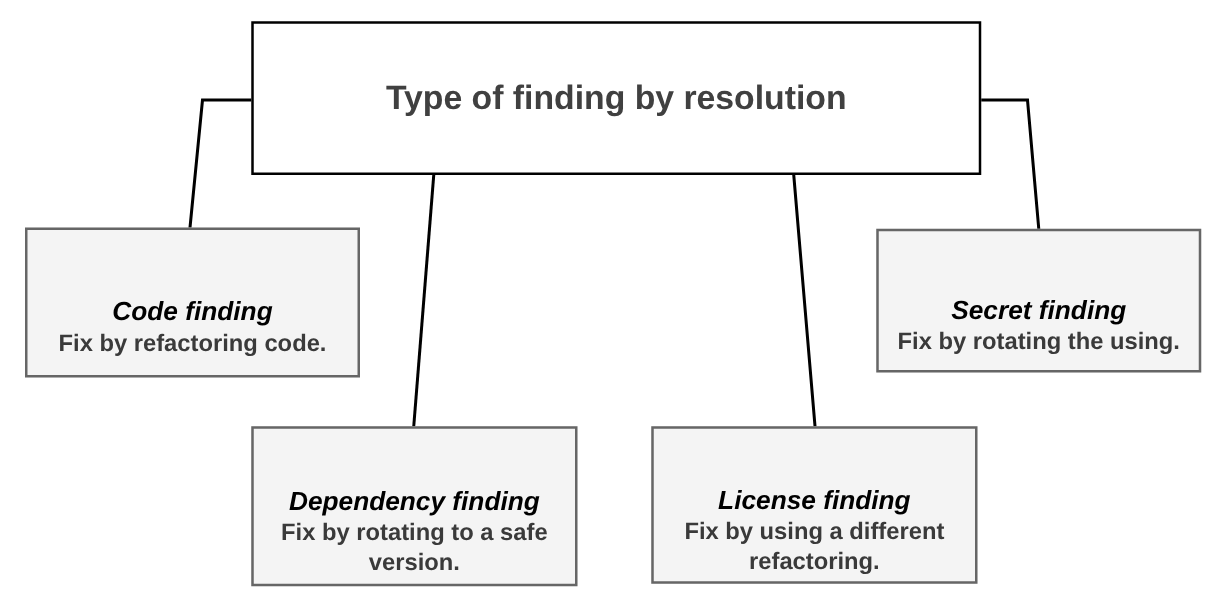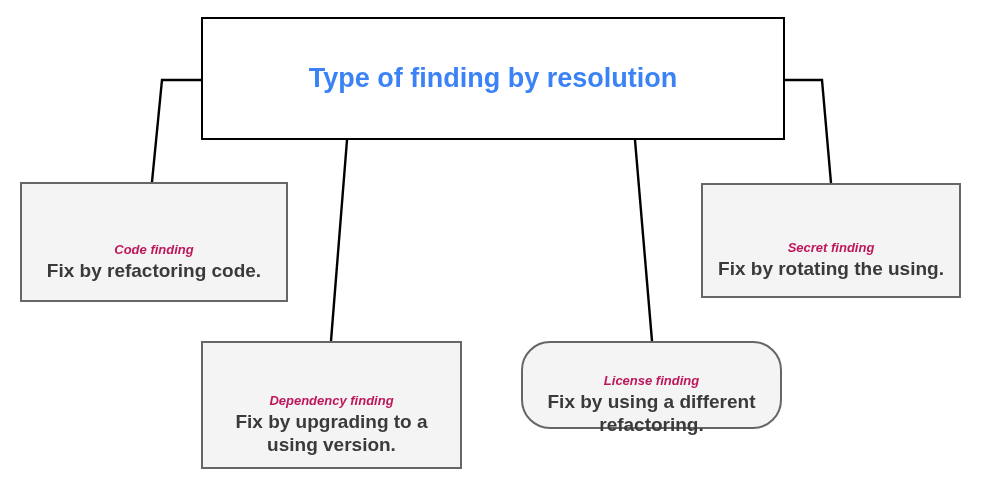--- a/index.html
+++ b/index.html
@@ -37,29 +37,29 @@
     border: 2px solid #000000;
   }
   .node.leaf {
     background: #f4f4f4;
     border: 2px solid #666666;
   }
   .root-title {
     font-size: 27px;
     font-weight: bold;
     font-style: normal;
-    color: #3b82f6;
+    color: #404040;
     line-height: 1.2;
     letter-spacing: 0px;
   }
   .leaf-title {
-    font-size: 13px;
+    font-size: 21px;
     font-weight: bold;
     font-style: italic;
-    color: #be185d;
+    color: #000000;
     line-height: 1.3;
     margin-top: 40px;
   }
   .leaf-desc {
     font-size: 19px;
     font-weight: bold;
     font-style: normal;
     color: #3a3a3a;
     line-height: 1.25;
     padding: 0 8px;
@@ -85,24 +85,24 @@
     <div class="root-title">Type of finding by resolution</div>
   </div>
 
   <div class="node leaf" style="left:20px; top:182px; width:268px; height:120px;">
     <div class="leaf-title">Code finding</div>
     <div class="leaf-desc">Fix by refactoring code.</div>
   </div>
 
   <div class="node leaf" style="left:201px; top:341px; width:261px; height:128px;">
     <div class="leaf-title">Dependency finding</div>
-    <div class="leaf-desc">Fix by upgrading to a using version.</div>
+    <div class="leaf-desc">Fix by rotating to a safe version.</div>
   </div>
 
-  <div class="node leaf" style="left:521px; top:341px; width:261px; height:88px;border-radius:29px;">
+  <div class="node leaf" style="left:521px; top:341px; width:261px; height:126px;">
     <div class="leaf-title">License finding</div>
     <div class="leaf-desc">Fix by using a different refactoring.</div>
   </div>
 
   <div class="node leaf" style="left:701px; top:183px; width:260px; height:115px;">
     <div class="leaf-title">Secret finding</div>
     <div class="leaf-desc">Fix by rotating the using.</div>
   </div>
 
 </div>

